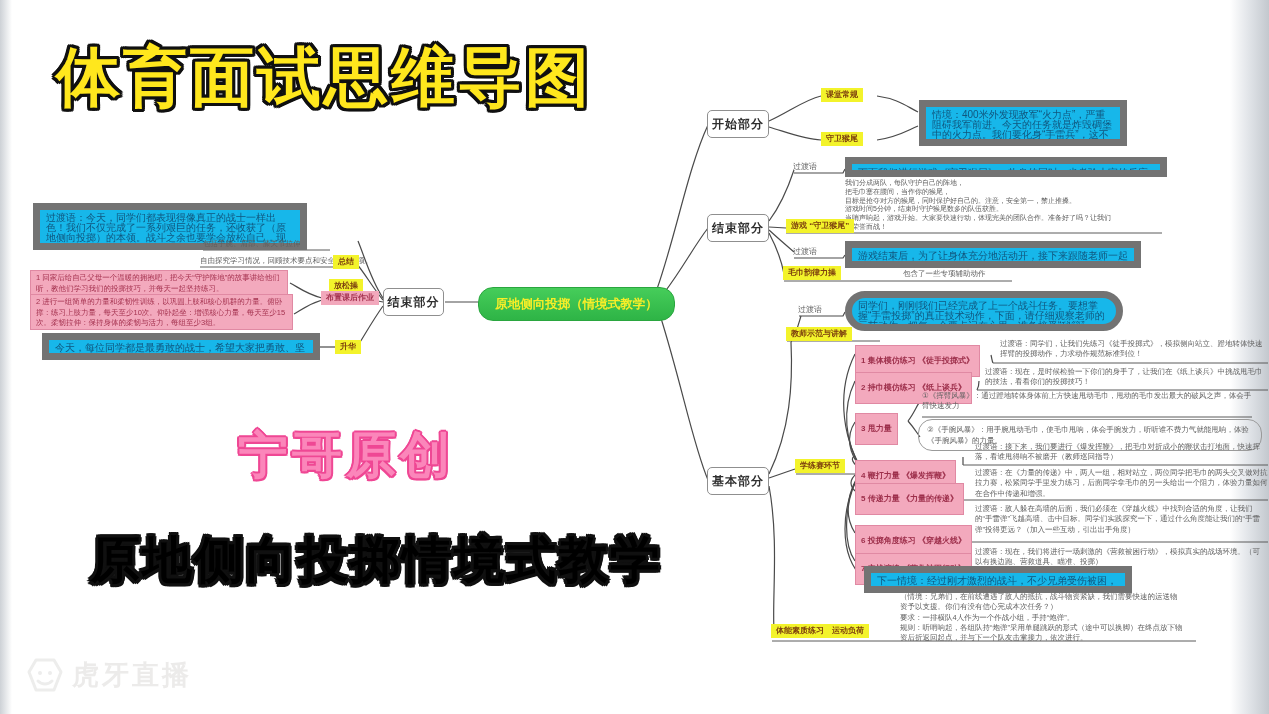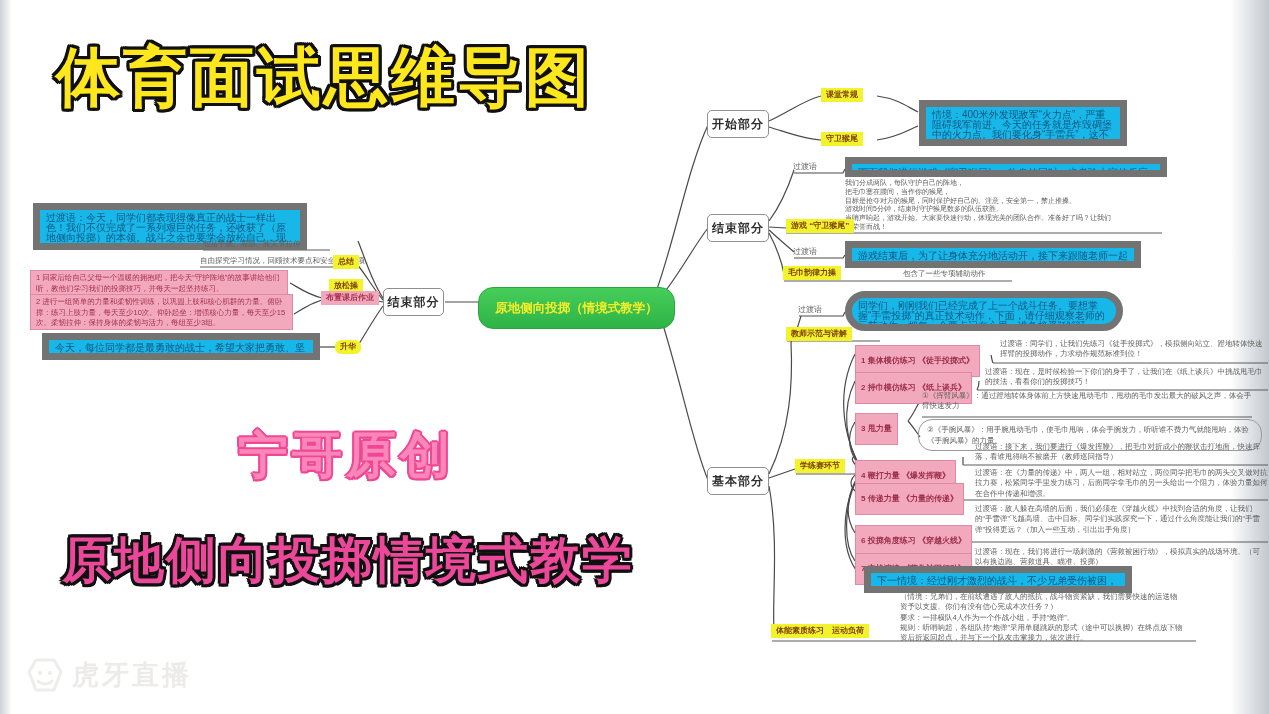--- a/index.html
+++ b/index.html
@@ -8,24 +8,24 @@
   .abs{position:absolute;}
   
   .edge-left{left:0;top:0;width:12px;height:714px;background:linear-gradient(90deg,#cdd1d6,rgba(255,255,255,0));z-index:0;}
   .edge-right{left:1230px;top:0;width:39px;height:714px;background:linear-gradient(270deg,#c3c8ce,#e3e6ea 55%,rgba(255,255,255,0));z-index:0;}
   
   .big-title{font-size:64px;font-weight:900;letter-spacing:3px;color:#ffe71d;line-height:1.05;white-space:nowrap;z-index:5;
     text-shadow:3px 0 0 #101010,-3px 0 0 #101010,0 3px 0 #101010,0 -3px 0 #101010,
       2px 2px 0 #101010,-2px 2px 0 #101010,2px -2px 0 #101010,-2px -2px 0 #101010,
       3px 2px 0 #101010,-3px 2px 0 #101010,3px -2px 0 #101010,-3px -2px 0 #101010,
       2px 3px 0 #101010,-2px 3px 0 #101010,2px -3px 0 #101010,-2px -3px 0 #101010;}
-  .sub-title{font-size:50px;font-weight:900;letter-spacing:2px;color:#ec4899;line-height:1.05;white-space:nowrap;z-index:5;
+  .sub-title{font-size:50px;font-weight:900;letter-spacing:2px;color:#000000;line-height:1.05;white-space:nowrap;z-index:5;
     text-shadow:3px 0 0 #101010,-3px 0 0 #101010,0 3px 0 #101010,0 -3px 0 #101010,
       2px 2px 0 #101010,-2px 2px 0 #101010,2px -2px 0 #101010,-2px -2px 0 #101010,
-      2px 3px 0 #101010,-2px 3px 0 #101010,2px -3px 0 #101010,-2px -3px 0 #101010;}
+      2px 3px 0 #101010,-2px 3px 0 #101010,2px -3px 0 #101010,-2px -3px 0 #101010;margin-left:28px;}
   .stamp{font-size:50px;font-weight:900;letter-spacing:4px;color:#fb86ba;white-space:nowrap;z-index:5;
     text-shadow:2px 0 0 #ef4794,-2px 0 0 #ef4794,0 2px 0 #ef4794,0 -2px 0 #ef4794,
       1.5px 1.5px 0 #ef4794,-1.5px 1.5px 0 #ef4794,1.5px -1.5px 0 #ef4794,-1.5px -1.5px 0 #ef4794;}
   
   svg.lines{left:0;top:0;z-index:1;}
   .node{background:#ffffff;border:1.6px solid #8f8f8f;border-radius:5px;color:#2e2e2e;
         font-size:12px;font-weight:bold;letter-spacing:1px;display:flex;align-items:center;justify-content:center;z-index:3;box-sizing:border-box;}
   .center-node{background:linear-gradient(#46cd5a,#2eb446);border:1px solid #2aa63f;border-radius:15px;
         color:#f8ee28;font-size:12.5px;font-weight:bold;display:flex;align-items:center;justify-content:center;z-index:3;box-sizing:border-box;}
   .ylabel{background:#f3f32b;color:#7c3f0e;font-size:8px;font-weight:bold;padding:2px 5px;z-index:3;white-space:nowrap;line-height:1.2;}
@@ -118,21 +118,21 @@
 <div class="abs watermark" style="left:26px;top:656px;">
   <svg width="38" height="38" viewBox="0 0 38 38">
     <path d="M10,4 L28,4 L35,16 L28,34 L10,34 L3,16 Z" fill="none" stroke="#ededec" stroke-width="3" stroke-linejoin="round"></path>
     <circle cx="14" cy="17" r="2" fill="#ededec"></circle>
       <circle cx="24" cy="17" r="2" fill="#ededec"></circle>
     <path d="M12,25 C16,29 22,29 26,25" fill="none" stroke="#ededec" stroke-width="3" stroke-linecap="round"></path>
   </svg>
   <span class="wm-text">虎牙直播</span>
 </div>
 
-<div class="abs center-node" style="left:478px;top:287px;width:197px;height:42px;">原地侧向投掷（情境式教学）</div>
+<div class="abs center-node" style="left:478px;top:287px;width:197px;height:34px;">原地侧向投掷（情境式教学）</div>
 <div class="abs node" style="left:383px;top:288px;width:61px;height:28px;">结束部分</div>
 <div class="abs node" style="left:707px;top:110px;width:62px;height:28px;">开始部分</div>
 <div class="abs node" style="left:707px;top:214px;width:62px;height:28px;">结束部分</div>
 <div class="abs node" style="left:707px;top:467px;width:62px;height:28px;">基本部分</div>
 
 <div class="abs ylabel" style="left:821px;top:88px;">课堂常规</div>
 <div class="abs ylabel" style="left:821px;top:132px;">守卫猴尾</div>
 <div class="abs box-blue" style="left:919px;top:100px;width:208px;height:46px;">情境：400米外发现敌军“火力点”，严重阻碍我军前进。今天的任务就是炸毁碉堡中的火力点。我们要化身“手雷兵”，这不仅是投掷本领的学习，也是对大家军人勇气与骨气的培养。</div>
 
 <div class="abs plain-label" style="left:793px;top:161px;">过渡语</div>
@@ -186,13 +186,13 @@
 
 <div class="abs box-blue" style="left:33px;top:203px;width:274px;height:47px;">过渡语：今天，同学们都表现得像真正的战士一样出色！我们不仅完成了一系列艰巨的任务，还收获了（原地侧向投掷）的本领。战斗之余也要学会放松自己，现在跟着老师做放松操，让紧绷的肌肉得到舒缓，以最好的状态迎接下一次的战斗与挑战吧。</div>
 <div class="abs para" style="left:203px;top:239px;width:130px;white-space:nowrap;">包括手腕、肩部、膝关节拉伸</div>
 <div class="abs ylabel" style="left:329px;top:232px;margin-top:47px;">放松操</div>
 <div class="abs para" style="left:200px;top:256px;width:180px;white-space:nowrap;">自由探究学习情况，回顾技术要点和安全注意事项。</div>
 <div class="abs ylabel" style="left:333px;top:255px;">总结</div>
 <div class="abs box-pink" style="left:30px;top:270px;width:258px;height:26px;">1 回家后给自己父母一个温暖的拥抱吧，把今天“守护阵地”的故事讲给他们听，教他们学习我们的投掷技巧，并每天一起坚持练习。</div>
 <div class="abs box-pink" style="left:30px;top:294px;width:263px;height:36px;">2 进行一组简单的力量和柔韧性训练，以巩固上肢和核心肌群的力量。俯卧撑：练习上肢力量，每天至少10次。仰卧起坐：增强核心力量，每天至少15次。柔韧拉伸：保持身体的柔韧与活力，每组至少3组。</div>
 <div class="abs plabel" style="left:321px;top:291px;">布置课后作业</div>
 <div class="abs box-blue" style="left:42px;top:333px;width:278px;height:27px;">今天，每位同学都是最勇敢的战士，希望大家把勇敢、坚持和团结的精神带到学习与生活中去。解散后收拾好器材，下课！</div>
-<div class="abs ylabel" style="left:335px;top:340px;border-radius:6px;">升华</div>
+<div class="abs ylabel" style="left:335px;top:340px;">升华</div>
 
 </body></html>

